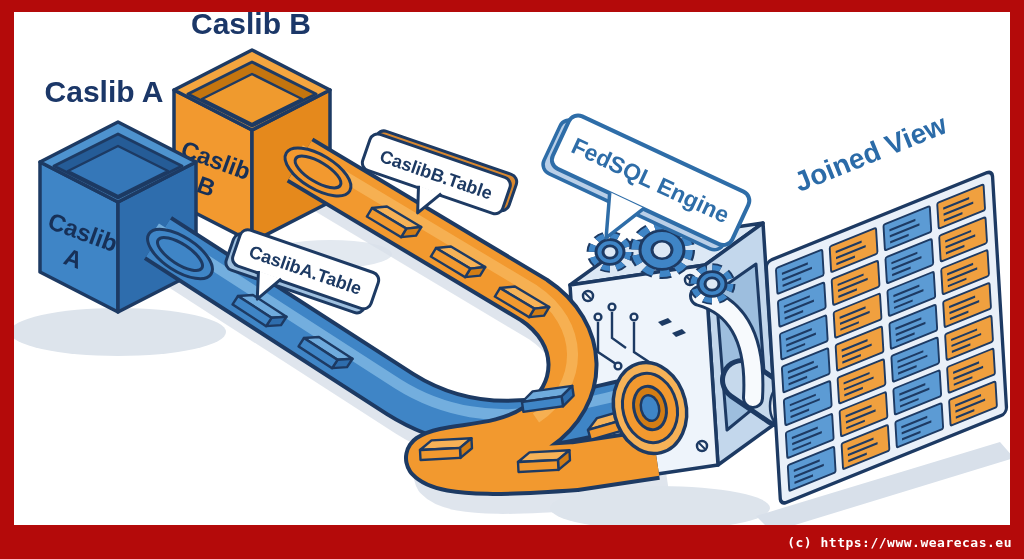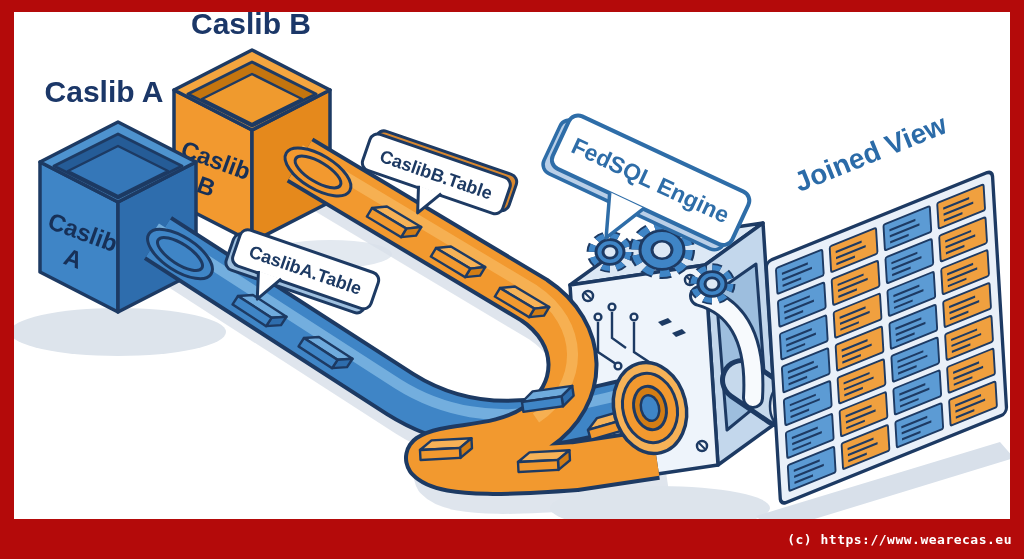--- a/index.html
+++ b/index.html
@@ -2,21 +2,21 @@
 <html><head>
 <meta charset="utf-8">
 <style>
   html,body{margin:0;padding:0;background:#ffffff;}
   .stage{position:relative;width:1024px;height:559px;background:#ffffff;overflow:hidden;
          font-family:"Liberation Sans",sans-serif;}
   .b-top,.b-left,.b-right,.b-bottom{position:absolute;background:#b40a0a;z-index:5;}
   .b-top{top:0;left:0;right:0;height:12px;}
   .b-left{top:0;left:0;bottom:0;width:14px;}
   .b-right{top:0;right:0;bottom:0;width:14px;}
-  .b-bottom{left:0;right:0;bottom:0;height:40px;display:flex;align-items:center;justify-content:flex-end;padding-right:12px;box-sizing:border-box;}
+  .b-bottom{left:0;right:0;bottom:0;height:34px;display:flex;align-items:center;justify-content:flex-end;padding-right:12px;box-sizing:border-box;}
   .copyright{color:#ffffff;font:700 13px "DejaVu Sans Mono",monospace;letter-spacing:0.5px;}
   svg{position:absolute;top:0;left:0;}
   svg text{font-family:"Liberation Sans",sans-serif;}
   .heading{font-weight:bold;font-size:30px;fill:#1b3768;}
   .cube-label{font-weight:bold;font-size:24px;fill:#173057;}
   .bubble-label{font-weight:bold;font-size:18px;fill:#1d3a63;}
   .fedsql-label{font-weight:bold;font-size:23px;fill:#2e6da8;}
   .jv-label{font-weight:bold;font-size:28px;fill:#2b6ba8;}
   .ol{stroke:#1d3a63;stroke-linejoin:round;}
 </style>

